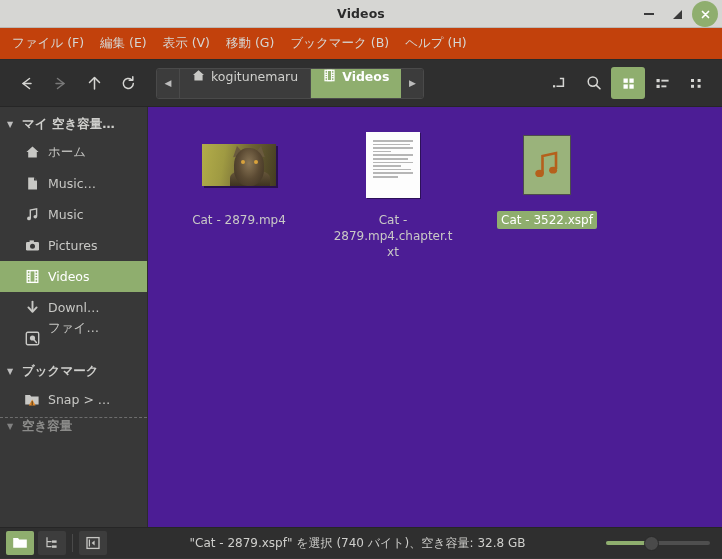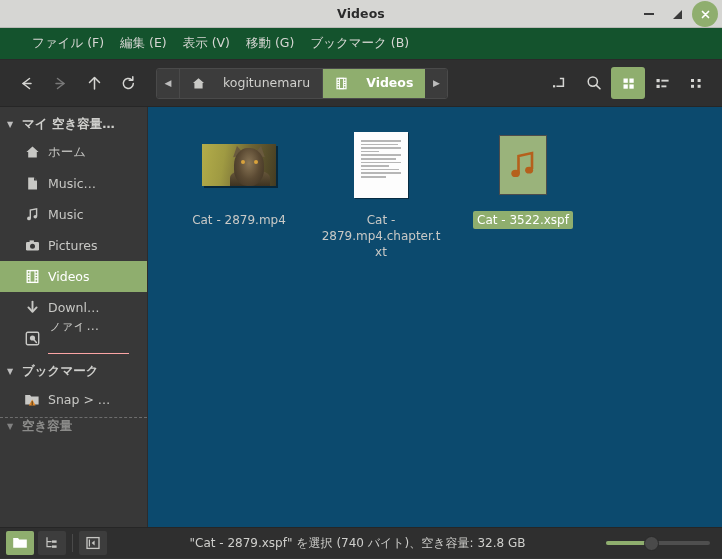--- a/index.html
+++ b/index.html
@@ -29,23 +29,23 @@
     display: flex; align-items: center; justify-content: center;
     border-radius: 50%;
     color: #3a3a3a;
   }
   .win-btn.close { background: #8fae6e; }
   .win-btn.close svg { display:block; }
   .win-min-glyph { width: 10px; height: 2px; background: #3a3a3a; display:block; }
 
   
   .menubar {
-    height: 32px; background: #14532d;
+    height: 32px; background: #c2410c;
     display: flex; align-items: center;
-    padding-left: 24px;
+    padding-left: 4px;
     border-bottom: 1px solid #2a2a2a;
   }
   .menu-item {
     font-size: 12.5px; color: #d6d6d3;
     padding: 4px 8px; white-space: nowrap;
     cursor: default;
   }
 
   
   .toolbar {
@@ -69,22 +69,22 @@
     border: 1px solid #4a4a4a;
   }
   .path-arrow {
     width: 22px; height: 100%;
     background: #3c3c3c;
     display: flex; align-items: center; justify-content: center;
     color: #bcbcbc; font-size: 9px;
   }
   .crumb {
     height: 100%;
-    display: flex; align-items: flex-end; gap: 18px;
-    padding: 8px 12px;
+    display: flex; align-items: flex-start; gap: 6px;
+    padding: 0 12px;
     background: #3c3c3c;
     color: #d0d0cd; font-size: 12.5px;
     border-left: 1px solid #4a4a4a;
   }
   .crumb.sel { background: #8fae6e; color: #ffffff; font-weight: bold; }
 
   .tb-spacer { flex: 1; }
 
   
   .body { display: flex; height: 420px; }
@@ -104,32 +104,32 @@
   .sb-item {
     display: flex; align-items: center; gap: 8px;
     height: 31px; padding-left: 24px;
     font-size: 12.5px; color: #c8c8c5;
     white-space: nowrap; overflow: hidden;
   }
   .sb-item.sel { background: #8fae6e; color: #ffffff; }
   .sb-item .sbicon { width: 16px; height: 16px; flex: 0 0 16px; display:flex; align-items:center; justify-content:center; color:#c8c8c5; }
   .sb-item.sel .sbicon { color: #ffffff; }
   .sb-label.underline {
-    border-bottom: 6px solid #fca5a5;
+    border-bottom: 2px solid #fca5a5;
     padding-bottom: 18px; padding-right: 30px;
   }
   .sb-dashed { border-top: 1px dashed #6d6d6d; margin: 2px 0 0 0; }
   .sb-partial { opacity: .55; }
 
   .content {
-    flex: 1; background: #0c4a6e;
+    flex: 1; background: #4c1d95;
     padding: 14px 0 0 20px;
     display: flex; flex-wrap: wrap;
     align-content: flex-start;
-    gap: 0px;
+    gap: 12px;
   }
   .file {
     width: 142px;
     display: flex; flex-direction: column; align-items: center;
     padding-top: 6px;
   }
   .thumb-wrap { height: 76px; display: flex; align-items: center; justify-content: center; }
 
   .thumb-video {
     width: 74px; height: 42px;
@@ -223,20 +223,21 @@
     </div>
   </div>
 </div>
 
 <div class="menubar">
   <div class="menu-item">ファイル (F)</div>
   <div class="menu-item">編集 (E)</div>
   <div class="menu-item">表示 (V)</div>
   <div class="menu-item">移動 (G)</div>
   <div class="menu-item">ブックマーク (B)</div>
+  <div class="menu-item">ヘルプ (H)</div>
 </div>
 
 <div class="toolbar">
   <div class="tb-btn">
     <svg width="17" height="17" viewBox="0 0 17 17">
         <path d="M11.5 3.5 L5 8.5 L11.5 13.5" fill="none" stroke="currentColor" stroke-width="1.5" stroke-linecap="round" stroke-linejoin="round"></path>
         <path d="M5 8.5 L13 8.5" stroke="currentColor" stroke-width="1.5" stroke-linecap="round"></path>
       </svg>
   </div>
   <div class="tb-btn dim">

